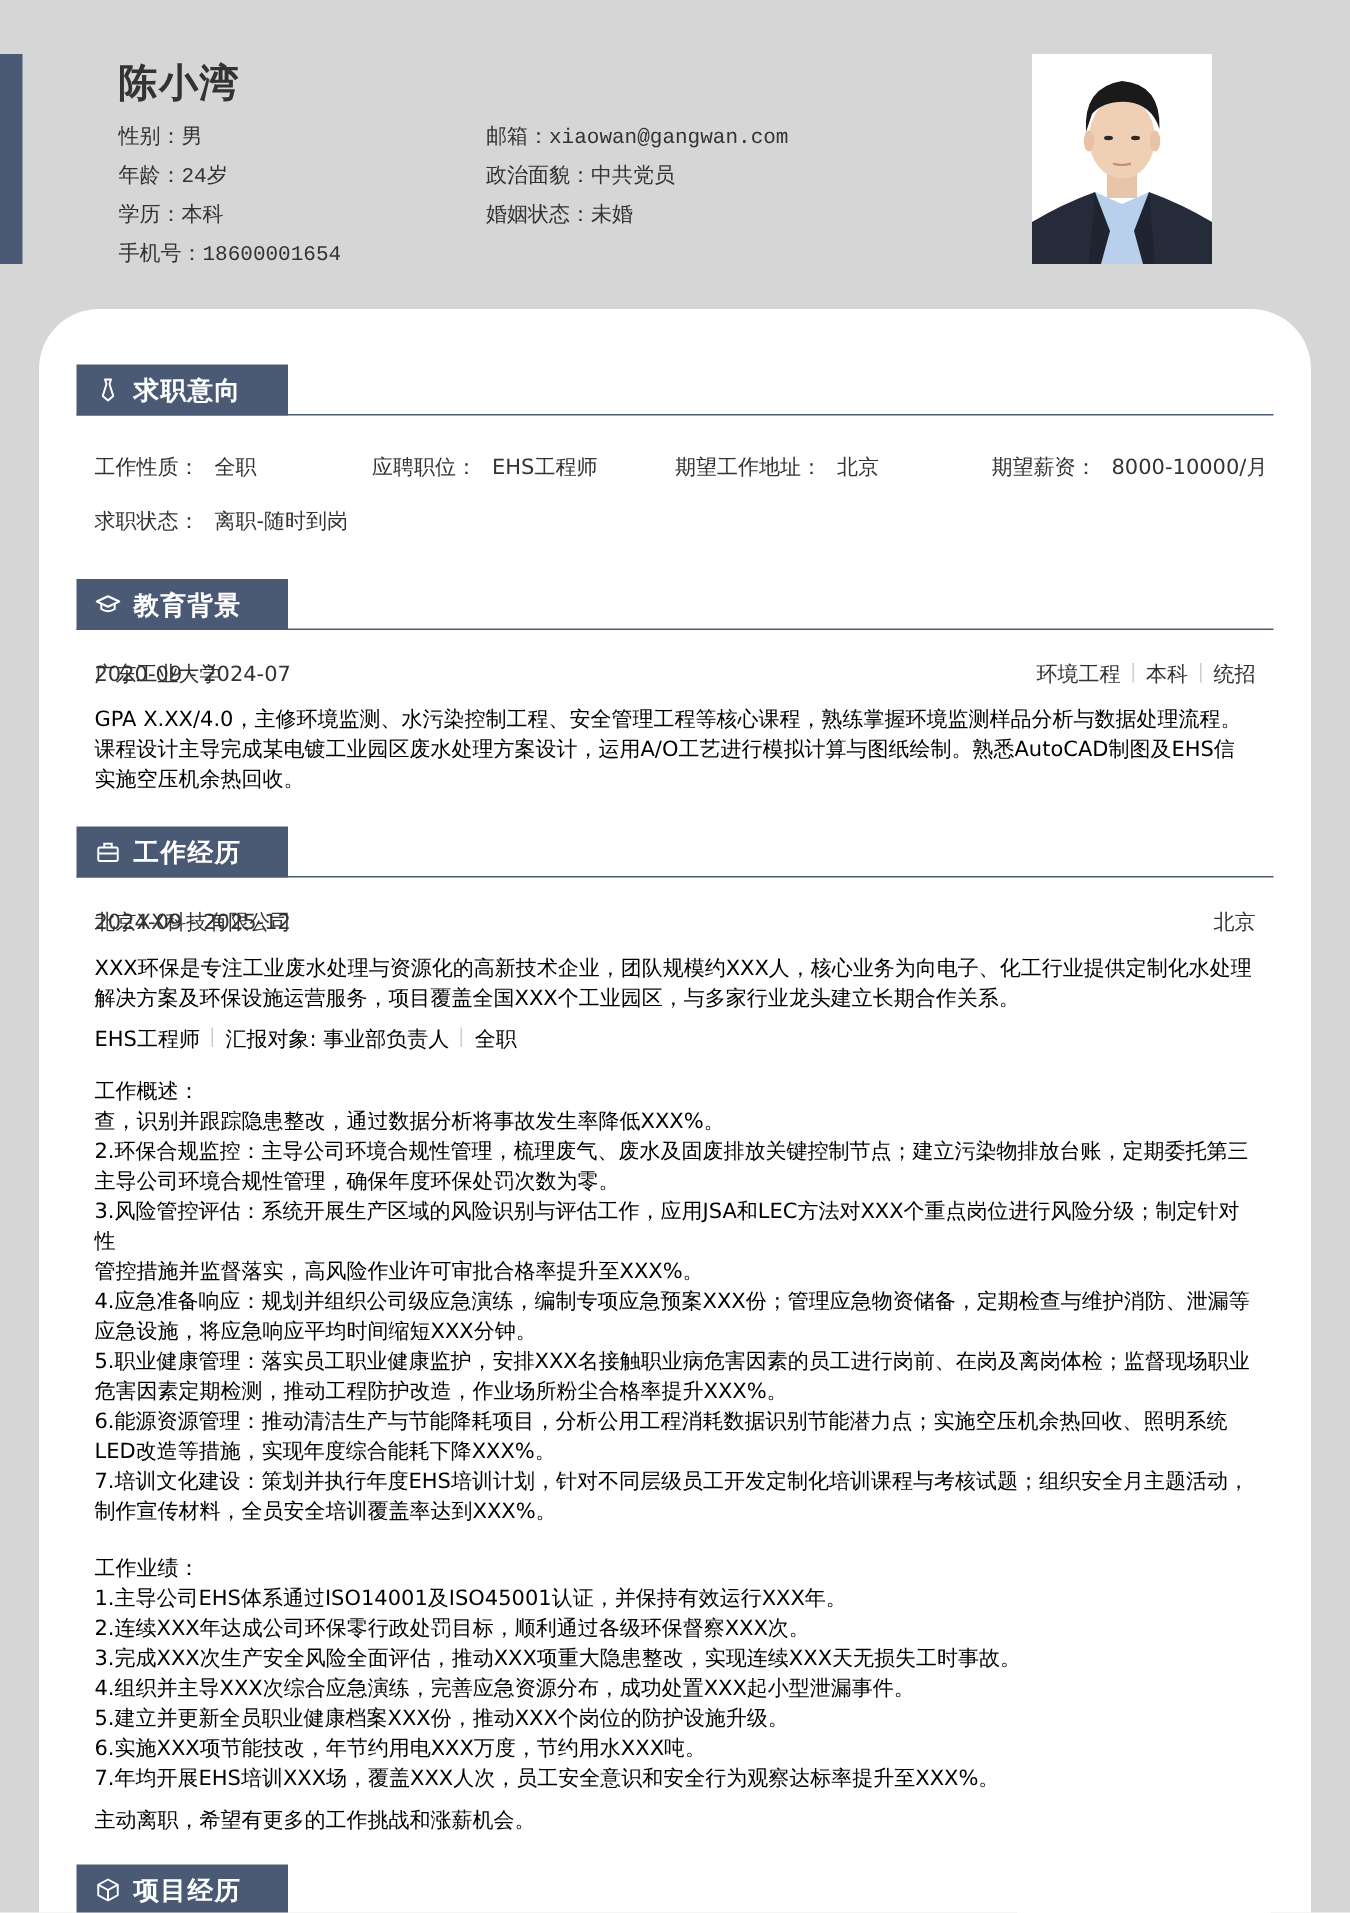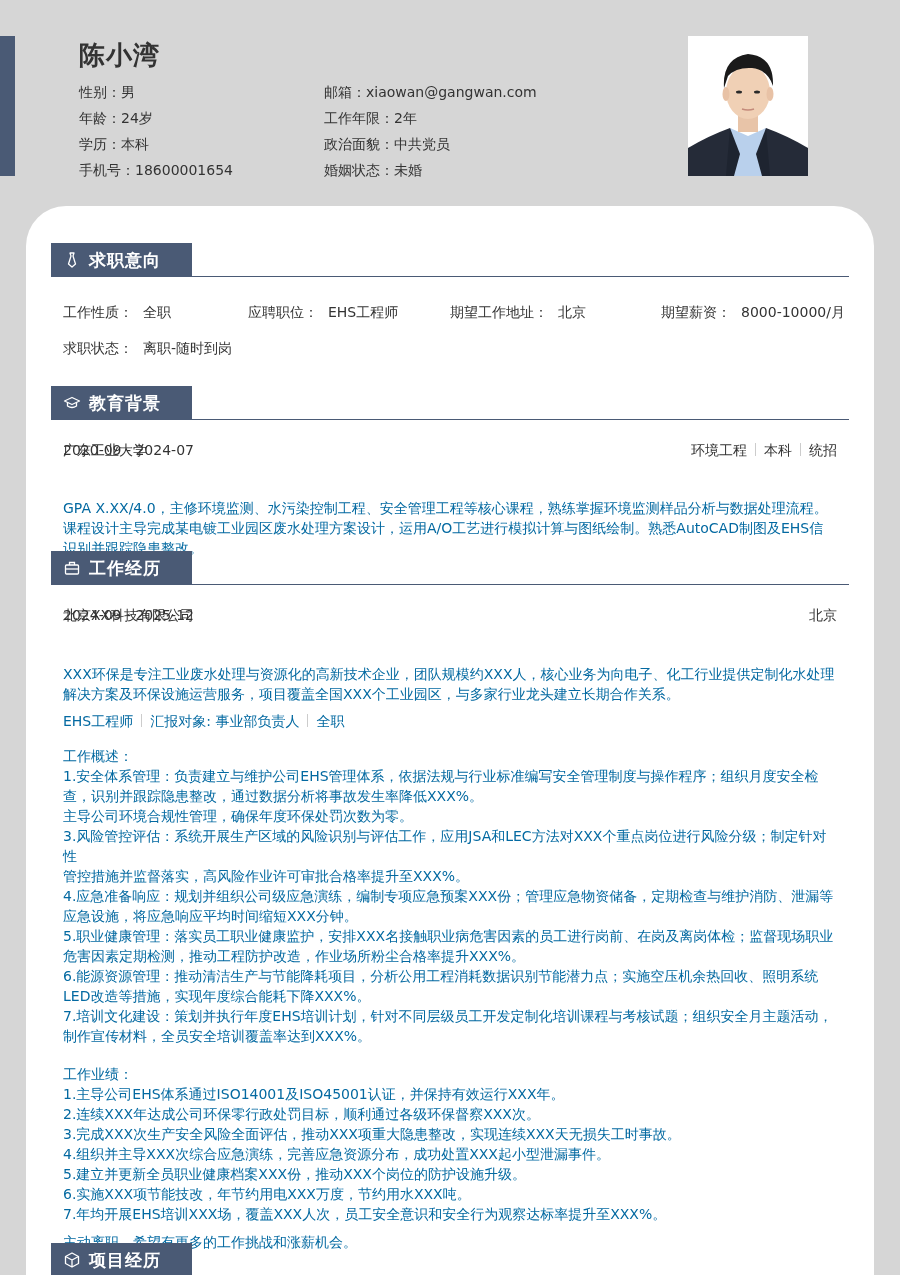--- a/index.html
+++ b/index.html
@@ -12,21 +12,21 @@
     }
     .accent-bar {
       position: absolute; left: 0; top: 36px; width: 15px; height: 140px;
       background: #4a5a75;
     }
     .name {
       position: absolute; left: 79px; top: 38px;
       font-size: 26px; font-weight: bold; color: #333; letter-spacing: 1px;
     }
     .info-col { position: absolute; top: 80px; font-size: 14px; color: #333; }
-    .info-col .row { height: 26px; line-height: 24px; white-space: nowrap; }
+    .info-col .row { height: 26px; line-height: 24px; white-space: nowrap; font-family: Liberation Mono, monospace; }
     .info-left { left: 79px; }
     .info-right { left: 324px; }
     .photo {
       position: absolute; left: 688px; top: 36px; width: 120px; height: 140px;
       background: #fff; overflow: hidden;
     }
     .card {
       position: absolute; left: 26px; top: 206px; width: 848px; height: 1100px;
       background: #fff; border-radius: 40px 40px 0 0;
     }
@@ -44,39 +44,38 @@
     .section-head .tag .ico svg { width: 18px; height: 18px; }
     .txt { position: absolute; font-size: 14px; color: #333; line-height: 20px; }
     .kv { white-space: nowrap; }
     .kv .k { color: #333; }
     .kv .v { margin-left: 10px; }
     .row3 { position: absolute; left: 37px; width: 774px; height: 20px; font-size: 14px; line-height: 20px; }
     .row3 .l { position: absolute; left: 0; }
     .row3 .c { position: absolute; left: 0; right: 0; text-align: left; }
     .row3 .r { position: absolute; right: 0; }
     .sep { display: inline-block; width: 1px; height: 13px; background: #ccc; margin: 0 8px; vertical-align: -1px; }
-    .para { position: absolute; left: 37px; width: 774px; font-size: 14px; line-height: 20px; color: #0369a1; margin-top: 28px; }
+    .para { position: absolute; left: 37px; width: 774px; font-size: 14px; line-height: 20px; color: #000000; }
   </style>
 </head>
 <body>
 
 <div class="accent-bar"></div>
 
 <div class="name">陈小湾</div>
 
 <div class="info-col info-left">
   <div class="row"><span>性别：</span><span>男</span></div>
   <div class="row"><span>年龄：</span><span>24岁</span></div>
   <div class="row"><span>学历：</span><span>本科</span></div>
   <div class="row"><span>手机号：</span><span>18600001654</span></div>
 </div>
 
 <div class="info-col info-right">
   <div class="row"><span>邮箱：</span><span>xiaowan@gangwan.com</span></div>
-  <div class="row"><span>工作年限：</span><span>2年</span></div>
   <div class="row"><span>政治面貌：</span><span>中共党员</span></div>
   <div class="row"><span>婚姻状态：</span><span>未婚</span></div>
 </div>
 
 <div class="photo">
   <svg width="120" height="140" viewBox="0 0 120 140">
     <rect width="120" height="140" fill="#ffffff"></rect>
 
     <path d="M0 112 Q20 100 42 92 L60 140 L0 140 Z" fill="#252b38"></path>
     <path d="M120 112 Q100 100 78 92 L60 140 L120 140 Z" fill="#252b38"></path>
@@ -134,21 +133,21 @@
 
   <div class="row3" style="top:234px;">
     <span class="l">2020-09 - 2024-07</span>
     <span class="c">广东工业大学</span>
     <span class="r"><span>环境工程</span><span class="sep"></span><span>本科</span><span class="sep"></span><span>统招</span></span>
   </div>
 
   <div class="para" style="top:264px;">
     <div>GPA X.XX/4.0，主修环境监测、水污染控制工程、安全管理工程等核心课程，熟练掌握环境监测样品分析与数据处理流程。</div>
     <div>课程设计主导完成某电镀工业园区废水处理方案设计，运用A/O工艺进行模拟计算与图纸绘制。熟悉AutoCAD制图及EHS信</div>
-    <div>识别并跟踪隐患整改。</div>
+    <div>实施空压机余热回收。</div>
   </div>
 
   <div class="section-head" style="top:345px;">
     <div class="tag">
       <span class="ico">
         <svg viewBox="0 0 18 18">
             <rect x="2.5" y="6" width="13" height="9" rx="1" fill="none" stroke="#fff" stroke-width="1.3"></rect>
             <path d="M6.5 6 L6.5 3.5 L11.5 3.5 L11.5 6" fill="none" stroke="#fff" stroke-width="1.3"></path>
             <line x1="2.5" y1="10" x2="15.5" y2="10" stroke="#fff" stroke-width="1.3"></line>
           </svg>
@@ -167,22 +166,22 @@
     <div>XXX环保是专注工业废水处理与资源化的高新技术企业，团队规模约XXX人，核心业务为向电子、化工行业提供定制化水处理</div>
     <div>解决方案及环保设施运营服务，项目覆盖全国XXX个工业园区，与多家行业龙头建立长期合作关系。</div>
   </div>
 
   <div class="para" style="top:477px;">
     <span>EHS工程师</span><span class="sep"></span><span>汇报对象: 事业部负责人</span><span class="sep"></span><span>全职</span>
   </div>
 
   <div class="para" style="top:512px;">
     <div>工作概述：</div>
-    <div>1.安全体系管理：负责建立与维护公司EHS管理体系，依据法规与行业标准编写安全管理制度与操作程序；组织月度安全检</div>
     <div>查，识别并跟踪隐患整改，通过数据分析将事故发生率降低XXX%。</div>
+    <div>2.环保合规监控：主导公司环境合规性管理，梳理废气、废水及固废排放关键控制节点；建立污染物排放台账，定期委托第三</div>
     <div>主导公司环境合规性管理，确保年度环保处罚次数为零。</div>
     <div>3.风险管控评估：系统开展生产区域的风险识别与评估工作，应用JSA和LEC方法对XXX个重点岗位进行风险分级；制定针对性</div>
     <div>管控措施并监督落实，高风险作业许可审批合格率提升至XXX%。</div>
     <div>4.应急准备响应：规划并组织公司级应急演练，编制专项应急预案XXX份；管理应急物资储备，定期检查与维护消防、泄漏等</div>
     <div>应急设施，将应急响应平均时间缩短XXX分钟。</div>
     <div>5.职业健康管理：落实员工职业健康监护，安排XXX名接触职业病危害因素的员工进行岗前、在岗及离岗体检；监督现场职业</div>
     <div>危害因素定期检测，推动工程防护改造，作业场所粉尘合格率提升XXX%。</div>
     <div>6.能源资源管理：推动清洁生产与节能降耗项目，分析公用工程消耗数据识别节能潜力点；实施空压机余热回收、照明系统</div>
     <div>LED改造等措施，实现年度综合能耗下降XXX%。</div>
     <div>7.培训文化建设：策划并执行年度EHS培训计划，针对不同层级员工开发定制化培训课程与考核试题；组织安全月主题活动，</div>

